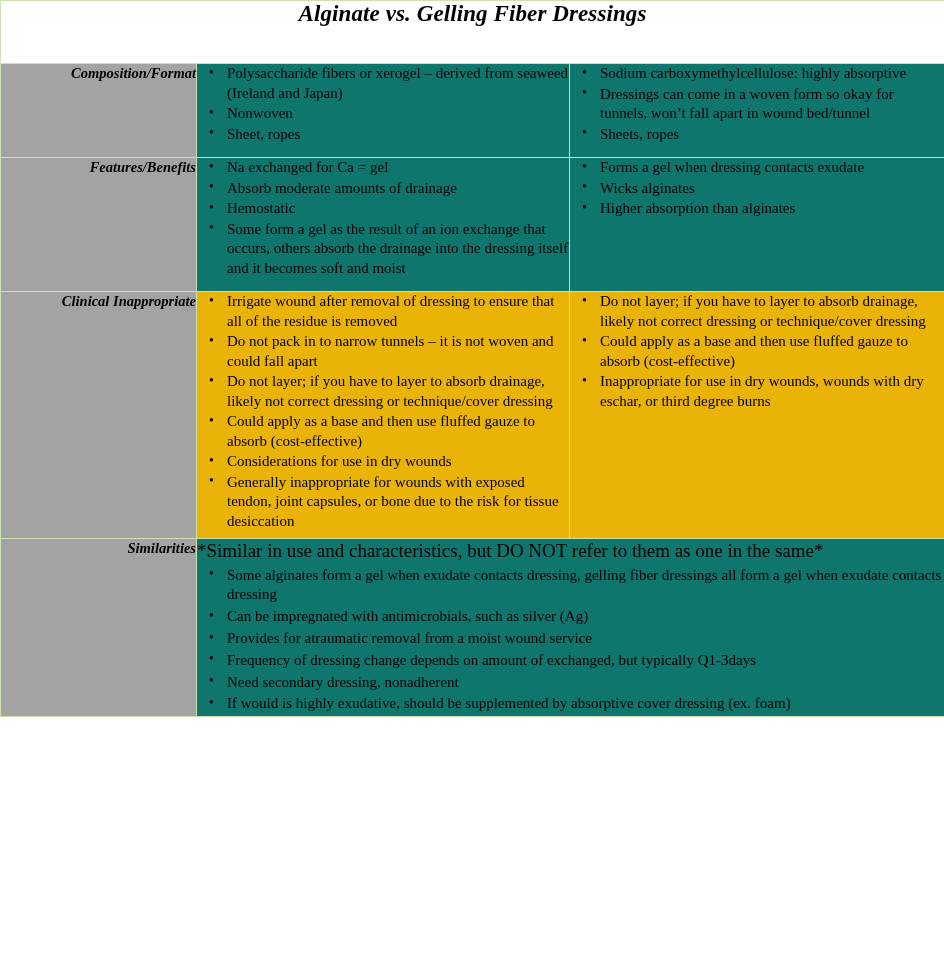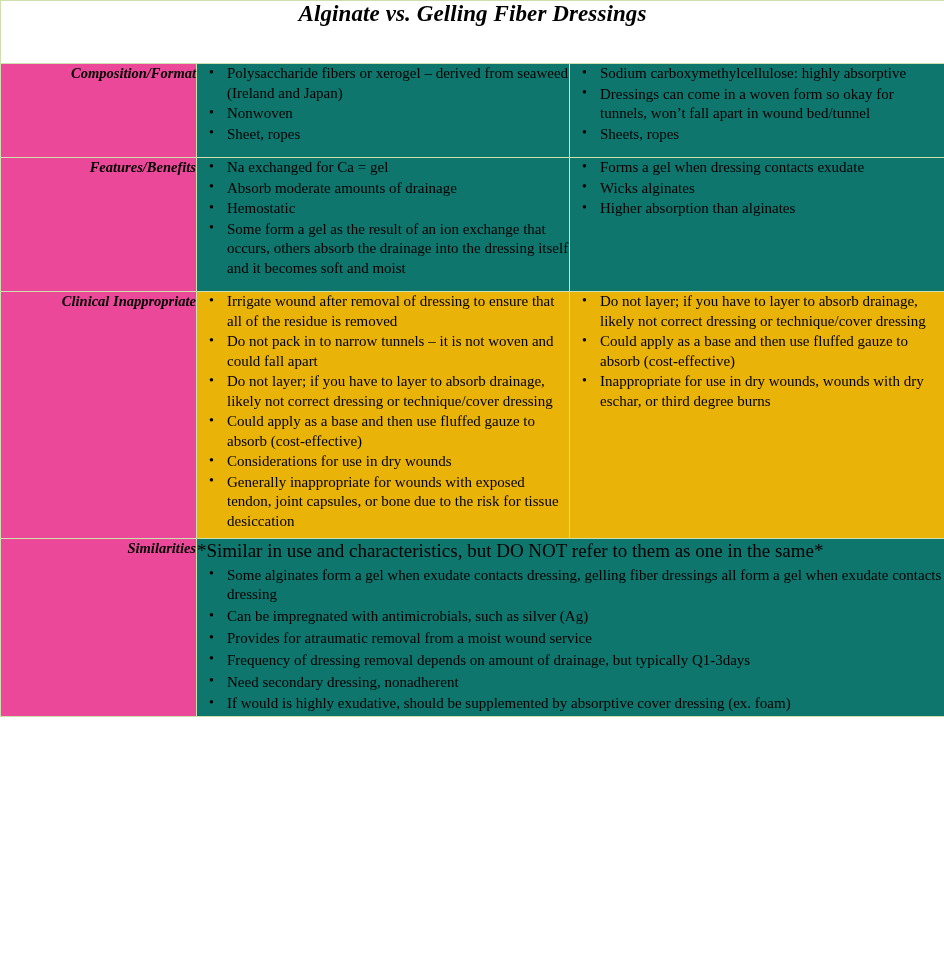--- a/index.html
+++ b/index.html
@@ -75,21 +75,21 @@
     line-height: 1.25;
   }
   .hdr-sub {
     font-size: 14.5px;
     line-height: 1.25;
     font-weight: normal;
   }
 
   
   .row-label {
-    background: #ec4899;
+    background: #a3a3a3;
     border-left-color: #ffffff;
     border-top-color: #ffffff;
     border-bottom-color: #ffffff;
     text-align: right;
     padding: 6px 4px 4px 4px;
     vertical-align: top;
   }
   .row-label span {
     font-weight: bold;
     font-style: italic;
@@ -230,21 +230,21 @@
       <tr>
         <td class="row-label">
           <span>Similarities</span>
         </td>
         <td class="body-cell cell-green sim-cell" colspan="2">
           <div class="lead-note">*Similar in use and characteristics, but DO NOT refer to them as one in the same*</div>
           <ul class="bul">
               <li>Some alginates form a gel when exudate contacts dressing, gelling fiber dressings all form a gel when exudate contacts dressing</li>
               <li>Can be impregnated with antimicrobials, such as silver (Ag)</li>
               <li>Provides for atraumatic removal from a moist wound service</li>
-              <li>Frequency of dressing removal depends on amount of drainage, but typically Q1-3days</li>
+              <li>Frequency of dressing change depends on amount of exchanged, but typically Q1-3days</li>
               <li>Need secondary dressing, nonadherent</li>
               <li>If would is highly exudative, should be supplemented by absorptive cover dressing (ex. foam)</li>
             </ul>
         </td>
       </tr>
 
     </tbody>
   </table>
 
 </div>

